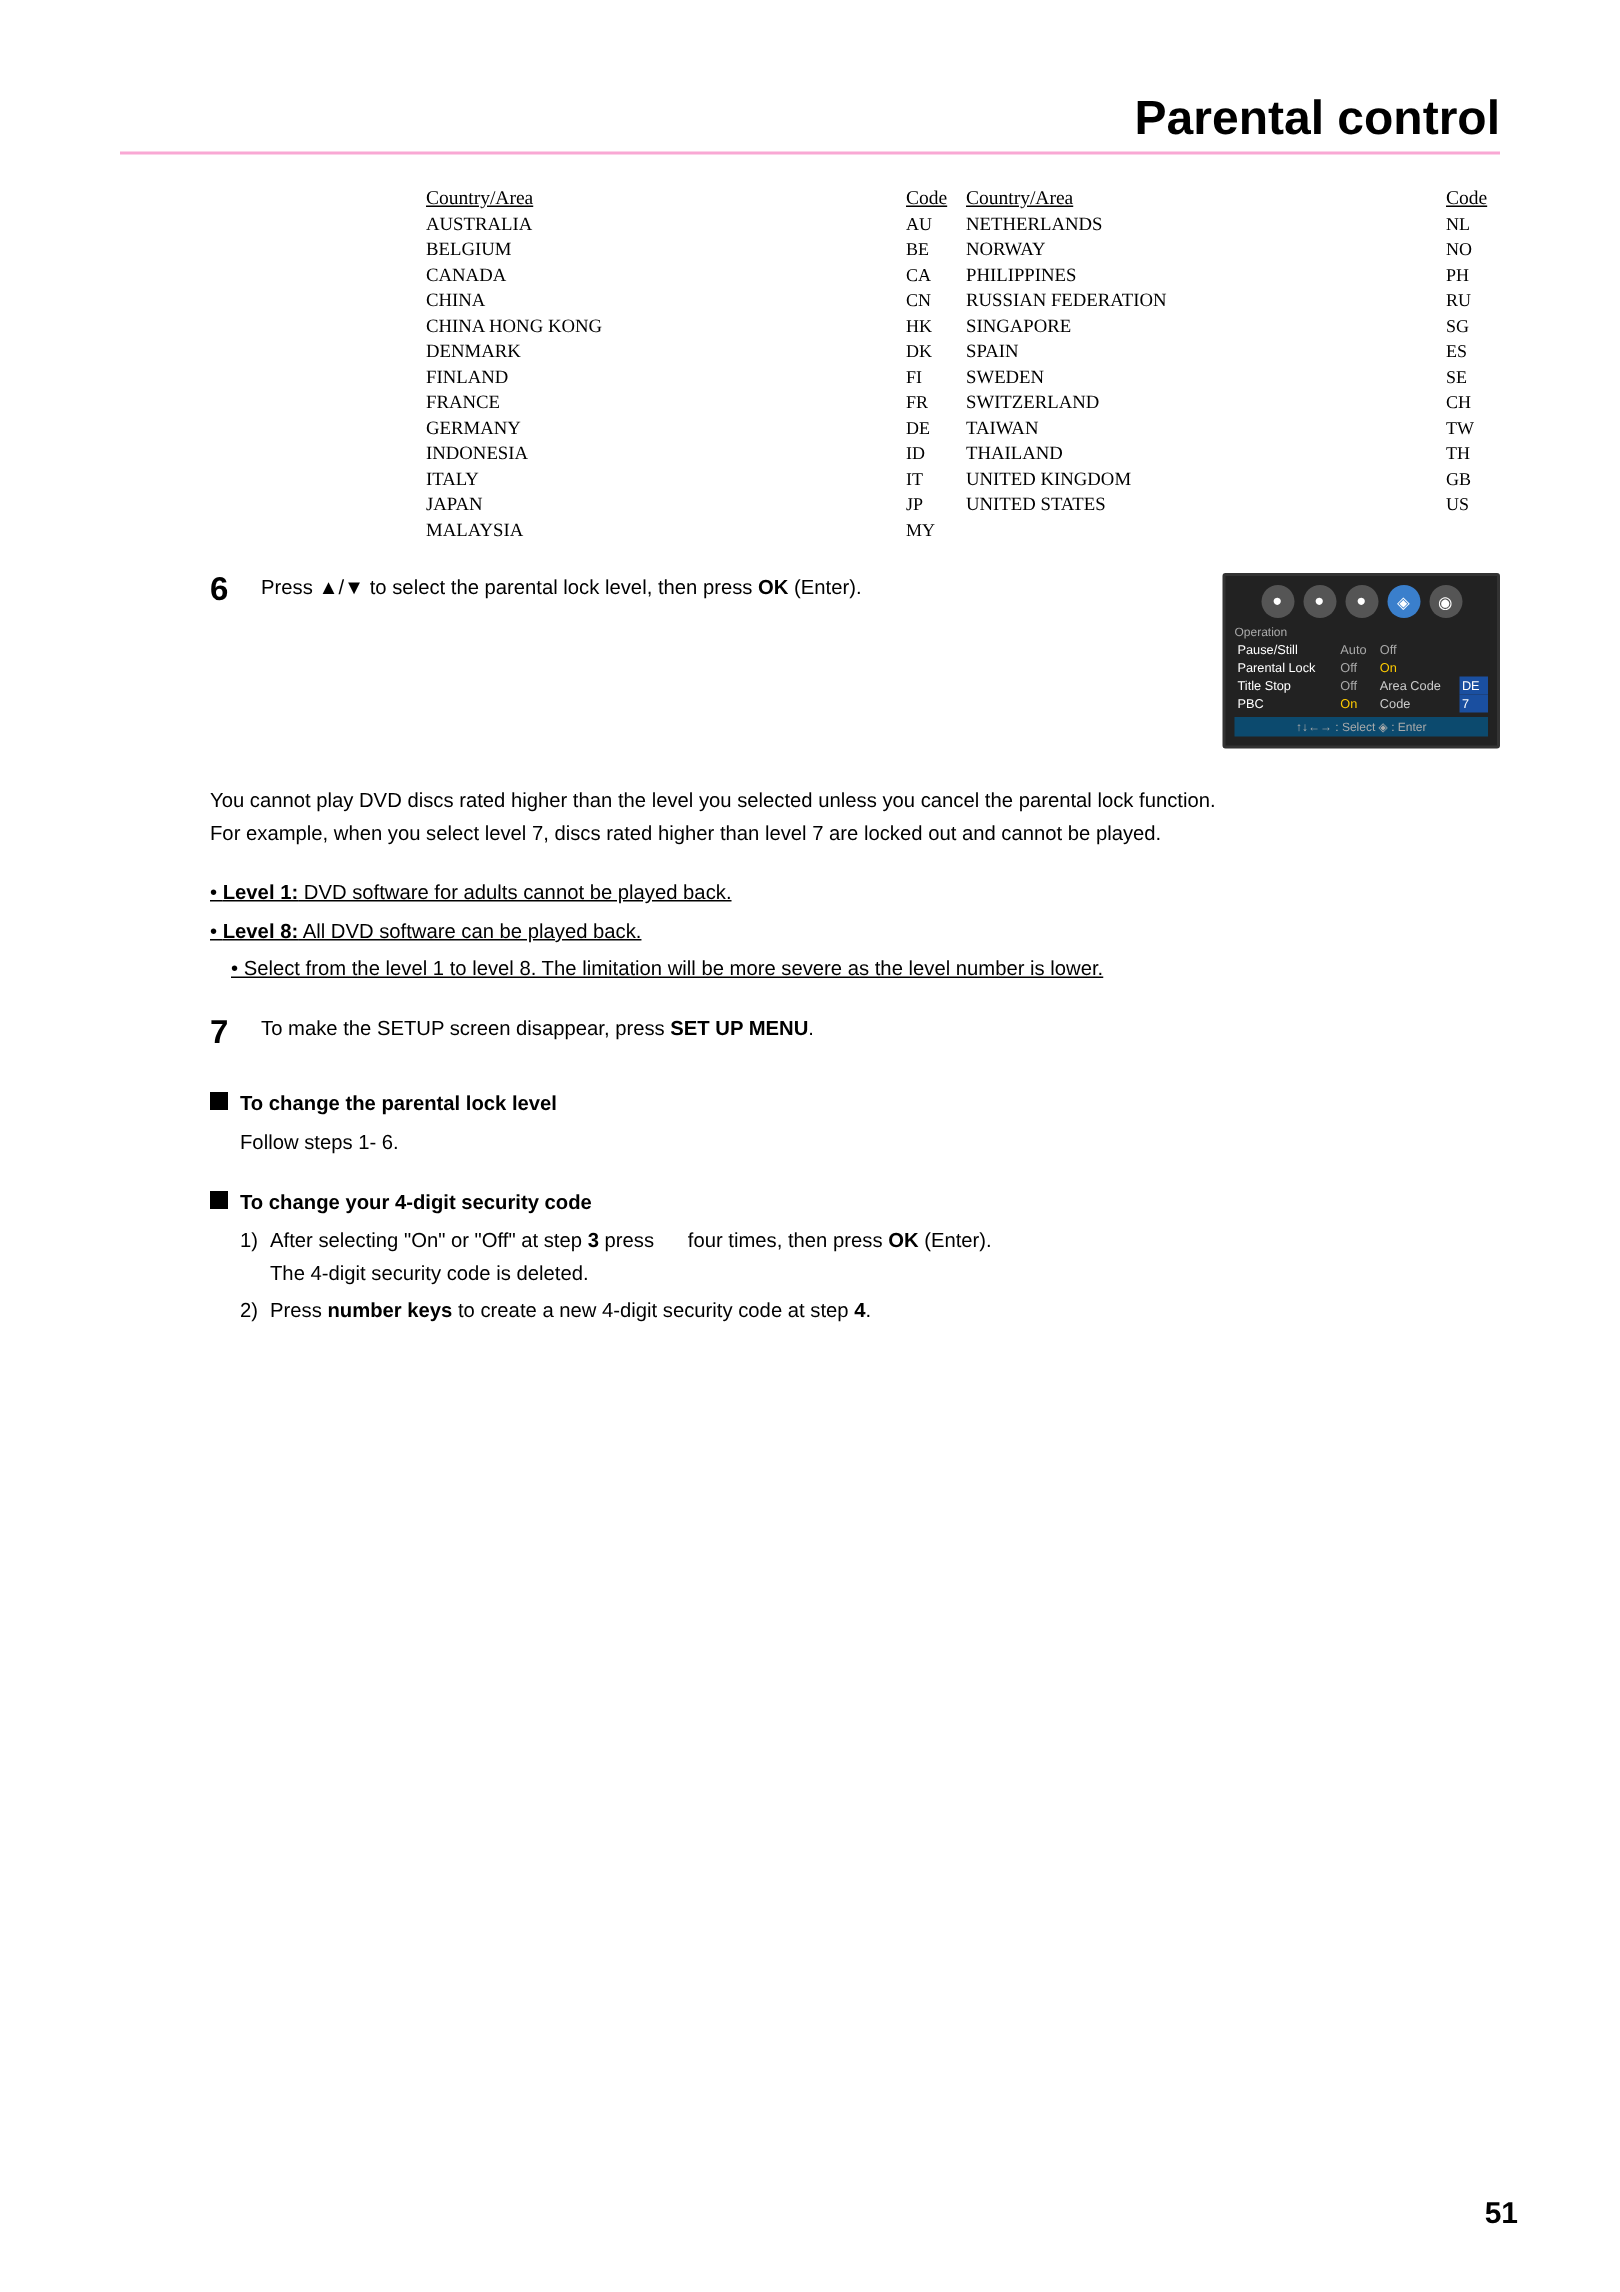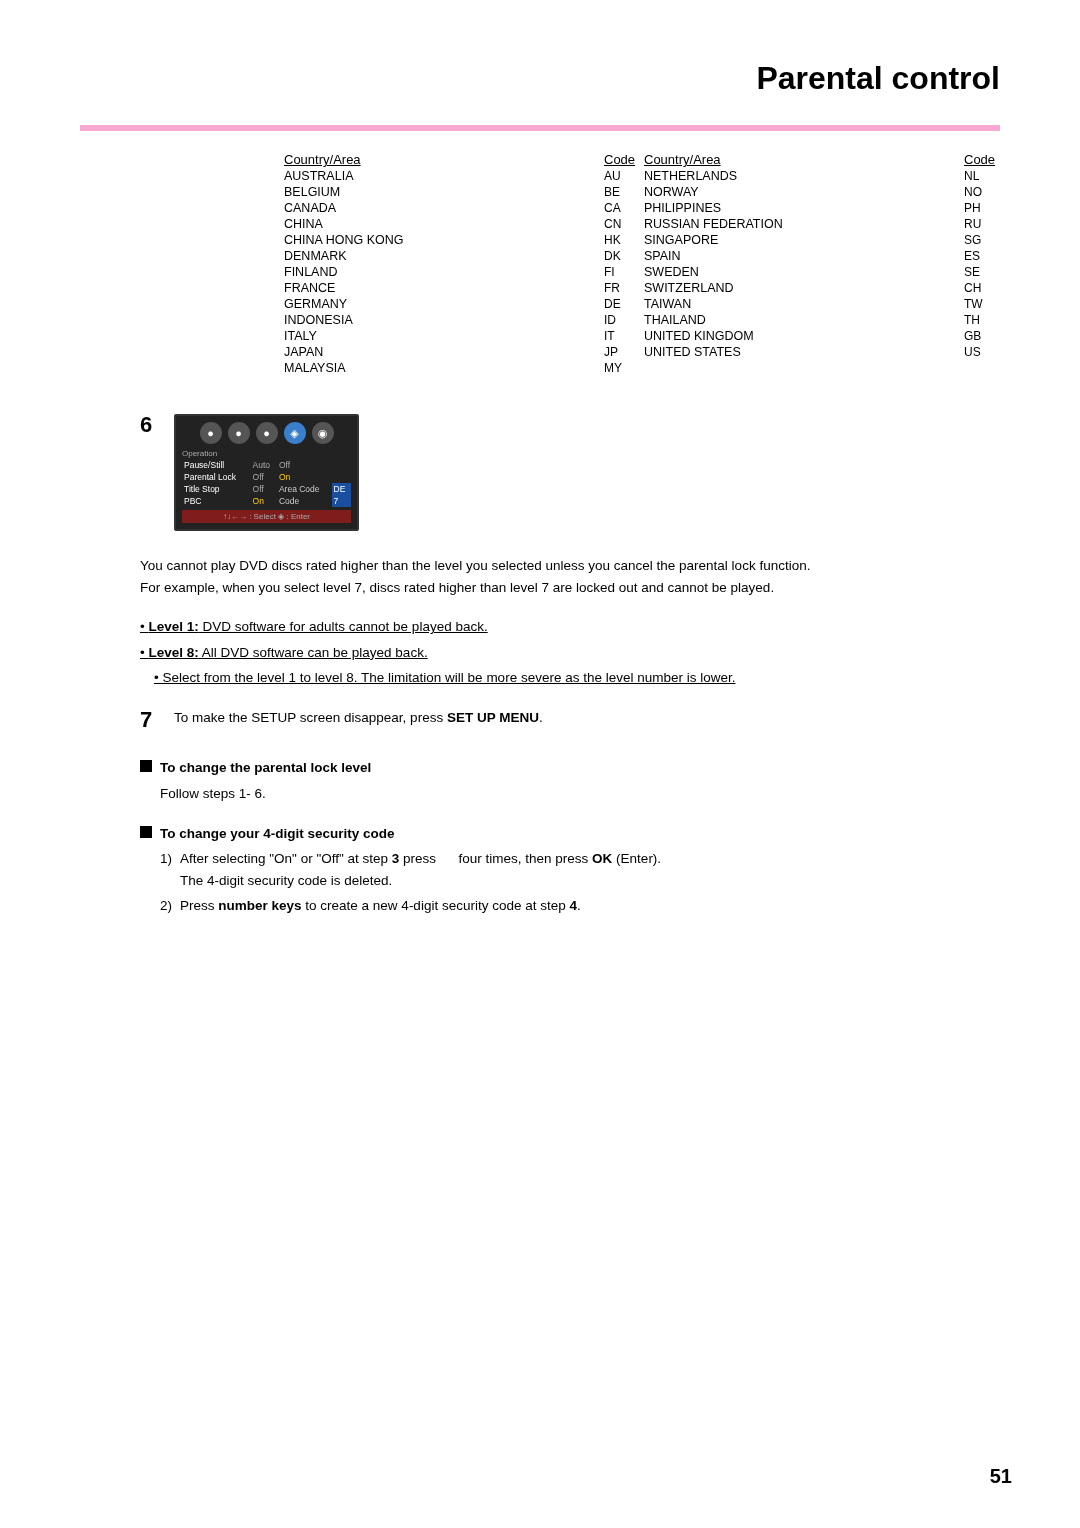--- a/index.html
+++ b/index.html
@@ -19,29 +19,30 @@
       padding: 60px 80px 60px 80px;
       position: relative;
     }
 
     
     .page-title {
       text-align: right;
       font-size: 32px;
       font-weight: bold;
       margin-bottom: 20px;
-      padding-bottom: 28px;
-      border-bottom: 6px solid #f9a8d4;
+      padding-bottom: 4px;
+      border-bottom: 2px solid #f9a8d4;
     }
 
     
     .country-table-area {
       display: flex;
       margin-left: 200px;
-      margin-bottom: 38px;
+      margin-bottom: 20px;
+      font-family: Liberation Serif, serif;
     }
 
     .country-column {
       flex: 1;
     }
 
     .country-table {
       width: 100%;
       border-collapse: collapse;
       font-size: 13px;
@@ -153,21 +154,21 @@
     }
 
     .screen-row-header {
       color: #aaa;
       font-size: 8px;
       text-align: left;
       padding: 1px 0;
     }
 
     .screen-bottom-bar {
-      background: #7f1d1d;
+      background: #0c4a6e;
       color: #aaa;
       font-size: 8px;
       text-align: center;
       margin-top: 3px;
       padding: 2px 18px;
     }
 
     
     .paragraph-section {
       margin-left: 60px;
@@ -386,20 +387,23 @@
               <td>UNITED STATES</td>
               <td class="code">US</td>
             </tr>
           </tbody>
       </table>
     </div>
   </div>
 
   <div class="step-section">
     <div class="step-number">6</div>
+    <div class="step-content">
+      Press ▲/▼ to select the parental lock level, then press <strong>OK</strong> (Enter).
+    </div>
 
     <div class="screen-mockup">
       <div class="screen-icons">
         <div class="screen-icon">●</div>
         <div class="screen-icon">●</div>
         <div class="screen-icon">●</div>
         <div class="screen-icon active">◈</div>
         <div class="screen-icon">◉</div>
       </div>
       <div class="screen-row-header">Operation</div>

